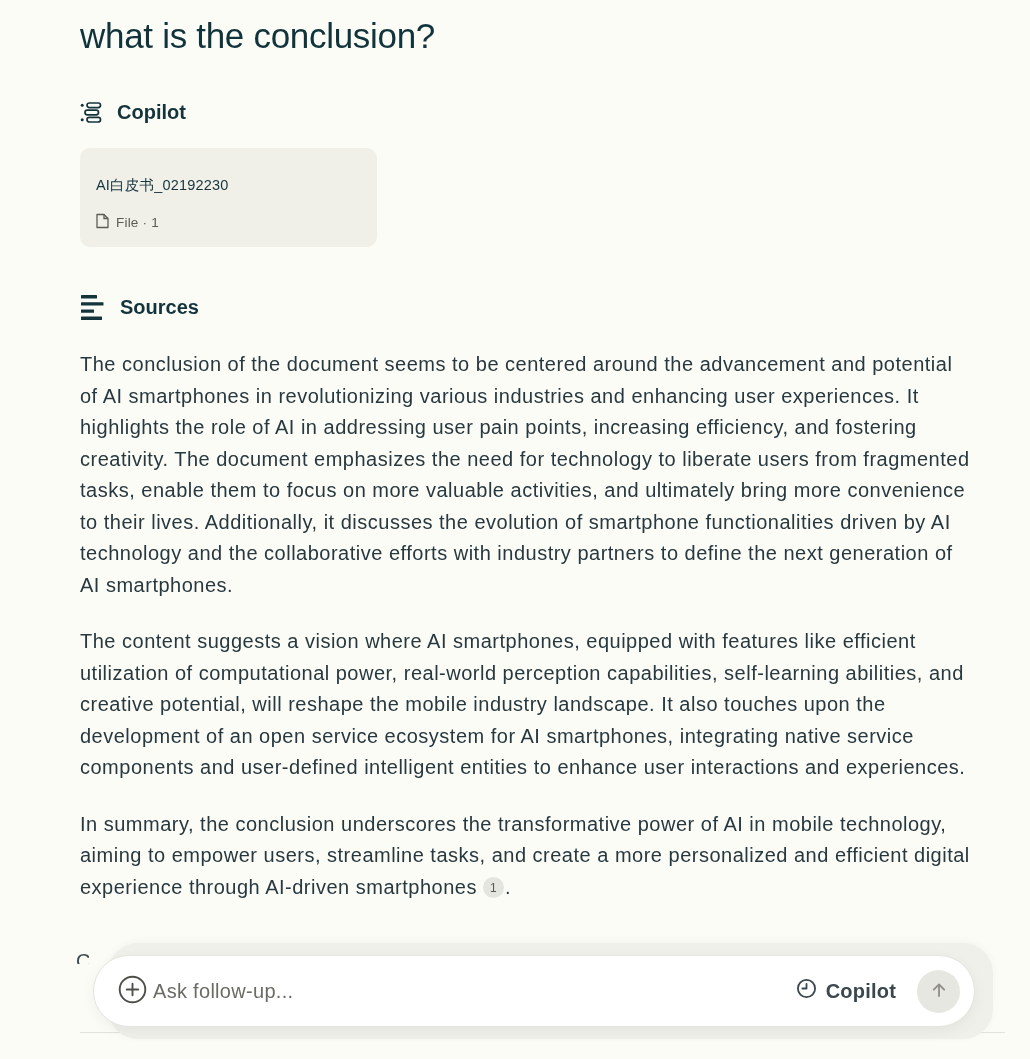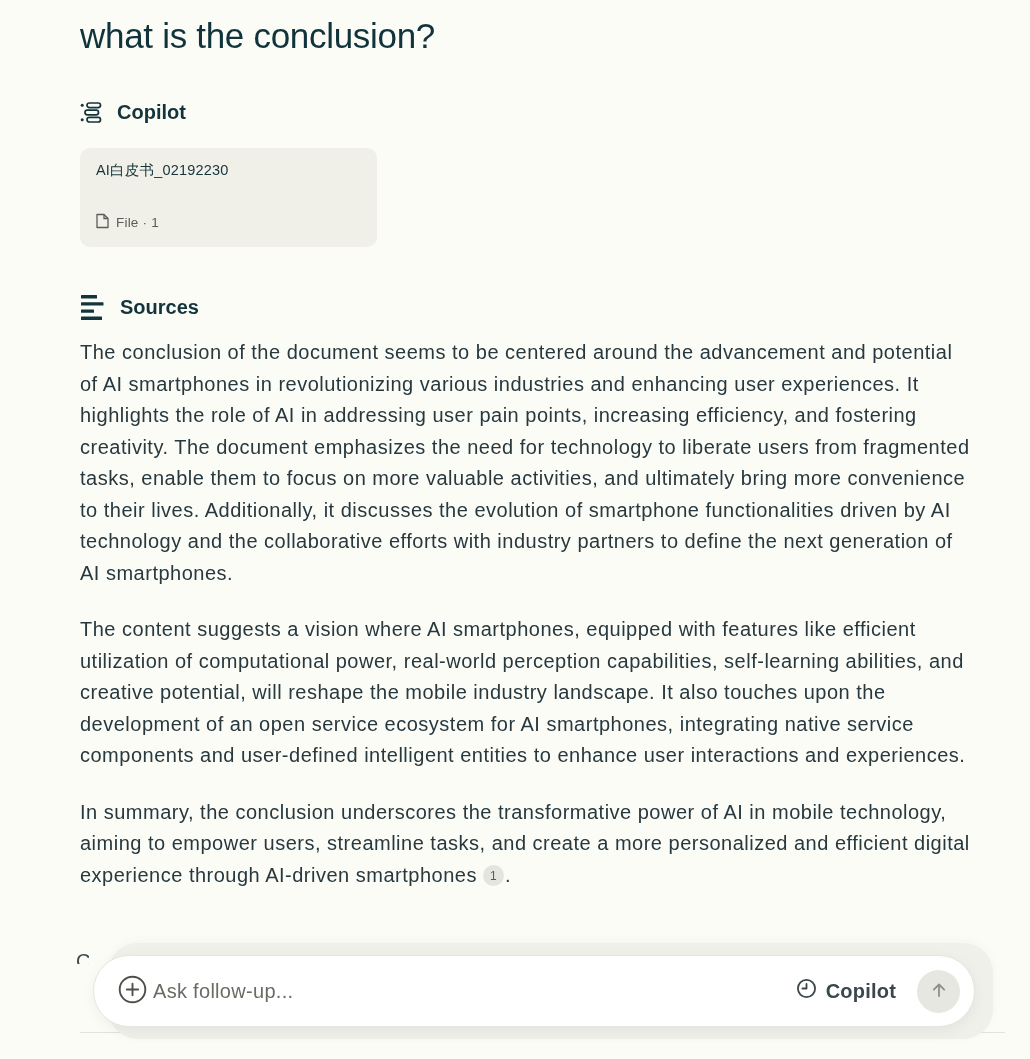--- a/index.html
+++ b/index.html
@@ -25,36 +25,36 @@
     font-size:20px; font-weight:700; color:#13343b;
   }
   .sources-header { top:101px; }
   .answer-header  { top:294px; }
   .section-header .hicon { display:flex; align-items:center; }
 
   .source-card {
     position:absolute; left:0; top:148px;
     width:297px; height:99px;
     background:#f0f0e9; border-radius:10px;
-    padding:13px 16px 15px;
+    padding:28px 16px 15px;
     display:flex; flex-direction:column; justify-content:space-between;
     cursor:pointer;
   }
   .source-card .card-title { font-size:14.5px; color:#16343c; letter-spacing:0.2px; }
   .source-card .card-meta {
     display:flex; align-items:center; gap:7px;
     font-size:13.5px; color:#5c5c56; letter-spacing:0.2px;
   }
 
   .answer-body {
     position:absolute; left:0; top:337px; width:890px;
     font-size:20px; line-height:31.5px; letter-spacing:0.5px;
     color:#27383f;
   }
-  .answer-body p { margin:0 0 25px; }
+  .answer-body p { margin:12px 0 25px; }
 
   .cite-badge {
     display:inline-flex; align-items:center; justify-content:center;
     width:21px; height:21px; border-radius:50%;
     background:#e5e5df; color:#5a5a54;
     font-size:12px; letter-spacing:0; line-height:1;
     vertical-align:2px; margin:0 1px 0 6px;
     cursor:pointer;
   }
 

